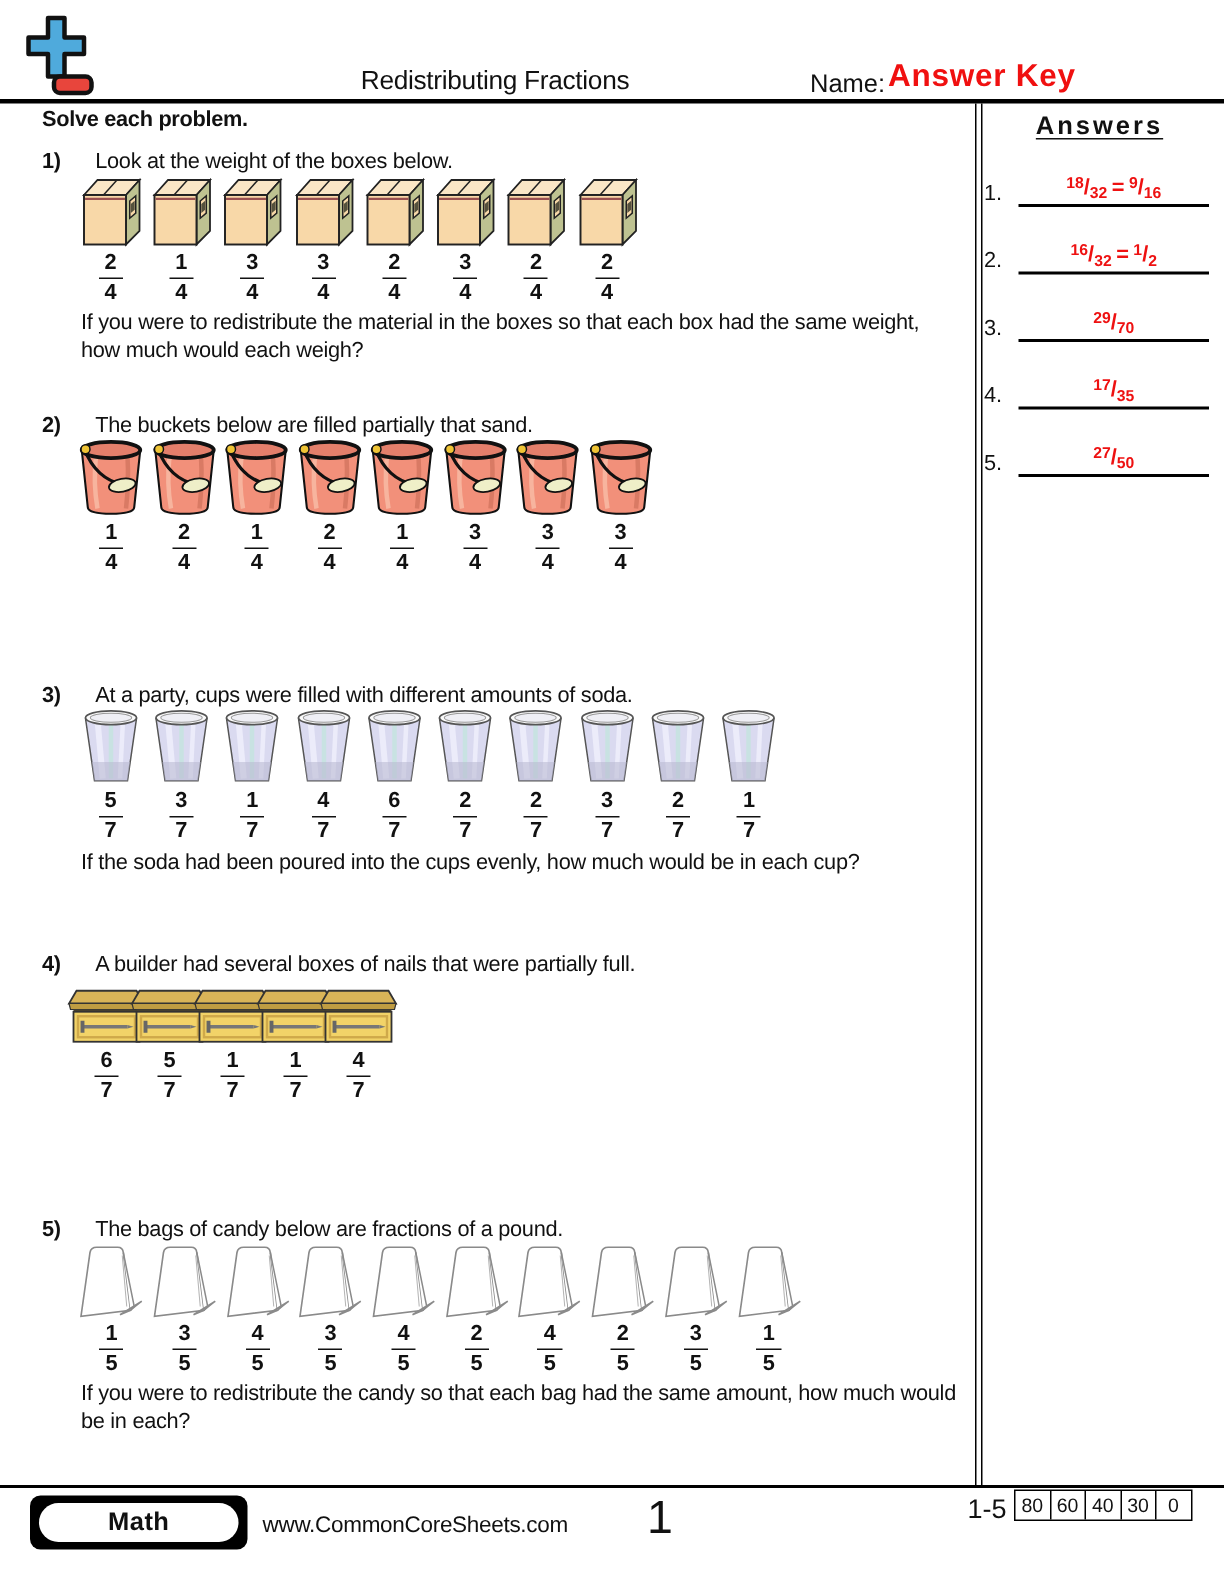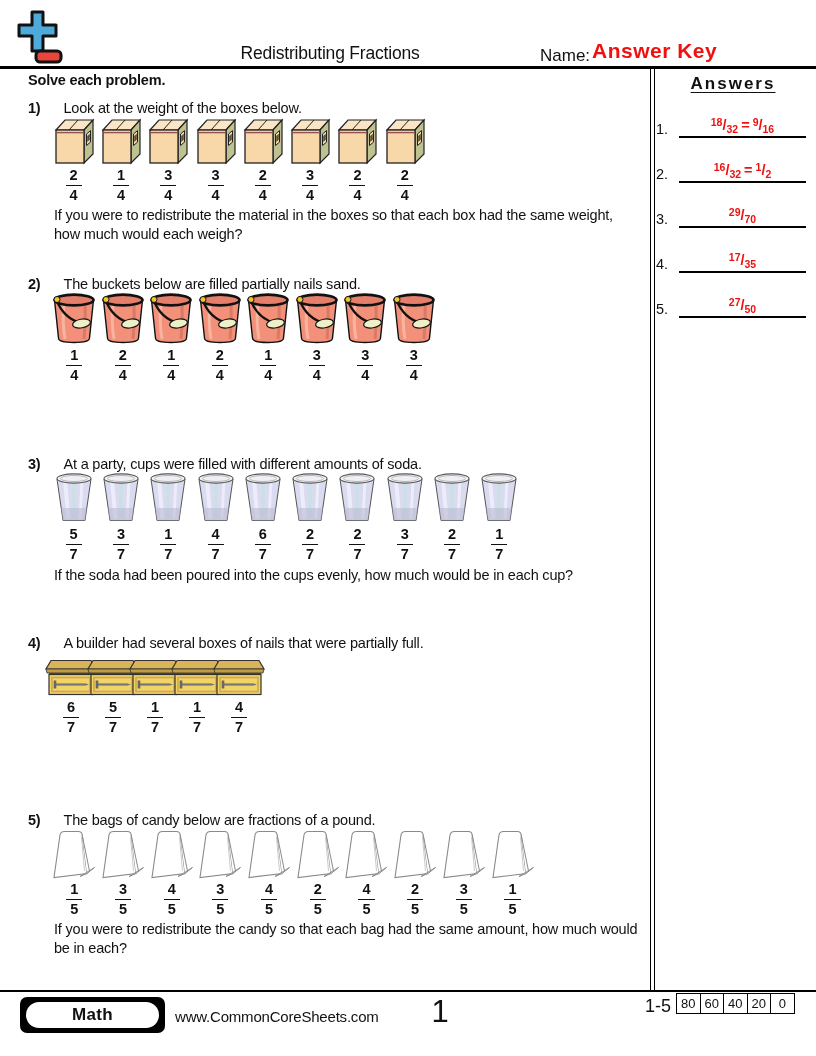--- a/index.html
+++ b/index.html
@@ -236,21 +236,21 @@
             </span>
             <span class="frac">
               <span class="fnum">2</span>
               <span class="fden">4</span>
             </span>
           </div>
         </div>
         <div class="p-question" style="top: 106px;">If you were to redistribute the material in the boxes so that each box had the same weight, how much would each weigh?</div>
       </section>
       <section class="problem" style="top: 276px;">
-        <div class="p-head"><span class="p-num">2)</span><span class="p-prompt">The buckets below are filled partially nails sand.</span></div>
+        <div class="p-head"><span class="p-num">2)</span><span class="p-prompt">The buckets below are filled partially that sand.</span></div>
         <div class="item-row" style="top: 16px;">
           <div class="cell" style="width: 48.5px;">
             <span class="icon">
               <svg width="44" height="53" viewBox="0 0 44 53">
                 <path d="M2.5,8 L6.5,46 Q6.5,50.5 22,50.5 Q37.5,50.5 37.5,46 L41.5,8 Z" fill="#f2907a" stroke="#111" stroke-width="1.4"></path>
                 <path d="M12,12 Q10,30 13,47" stroke="#f7b49e" stroke-width="3" fill="none"></path>
                 <path d="M33,12 Q34,30 32,47" stroke="#d97a64" stroke-width="3" fill="none"></path>
                 <ellipse cx="22" cy="8" rx="19.5" ry="5.4" fill="#e37f6b" stroke="#111" stroke-width="2.6"></ellipse>
                 <path d="M4.5,8 Q12,27 29.5,31" stroke="#111" fill="none" stroke-width="2.2"></path>
                 <ellipse cx="29.5" cy="31.5" rx="9" ry="4.3" fill="#efefc8" stroke="#111" stroke-width="1.2" transform="rotate(-10 29.5 31.5)"></ellipse>
@@ -806,17 +806,17 @@
   <div class="footer-badge">
     <div class="footer-pill">Math</div>
   </div>
   <div class="footer-site">www.CommonCoreSheets.com</div>
   <div class="footer-page">1</div>
   <div class="score-label">1-5</div>
   <div class="score-table">
     <div class="score-cell">80</div>
     <div class="score-cell">60</div>
     <div class="score-cell">40</div>
-    <div class="score-cell">20</div>
+    <div class="score-cell">30</div>
     <div class="score-cell">0</div>
   </div>
 
 </div>
 
 </body></html>

